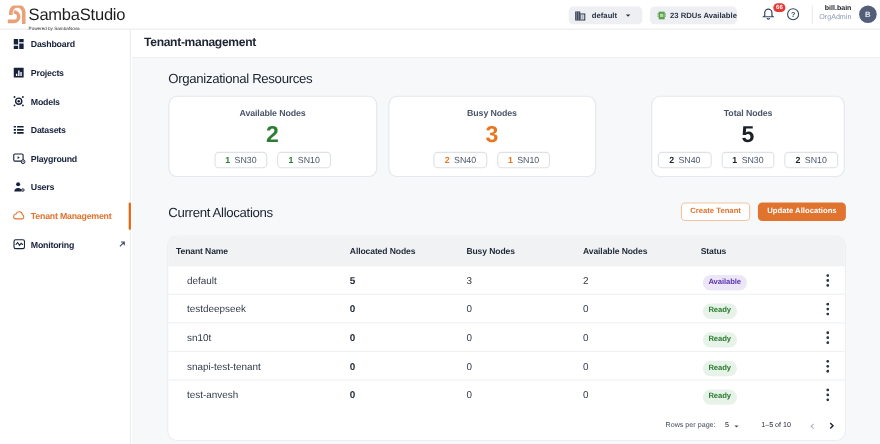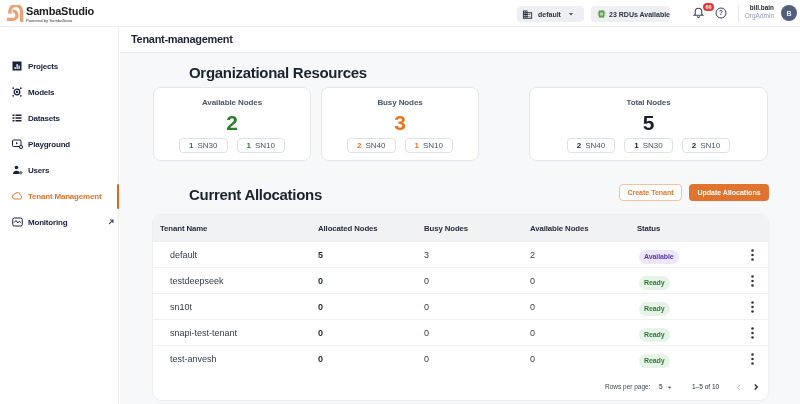--- a/index.html
+++ b/index.html
@@ -1,42 +1,42 @@
 <!DOCTYPE html>
 <html><head>
 <meta charset="utf-8">
 <style>
 * { margin:0; padding:0; box-sizing:border-box; }
 html,body { width:800px; height:404px; font-family:"Liberation Sans", sans-serif; background:#fff; overflow:hidden; }
 .topbar { position:absolute; left:0; top:0; width:800px; height:27px; background:#fff; border-bottom:1px solid #e9ebee; z-index:5; }
 .logo { position:absolute; left:7px; top:5px; }
 .logotext { position:absolute; left:26px; top:5px; }
-.logotext .name { font-size:11px; font-weight:700; color:#1d1d1f; letter-spacing:-0.2px; }
+.logotext .name { font-size:15px; font-weight:400; color:#1d1d1f; letter-spacing:-0.2px; }
 .logotext .sub { font-size:4.2px; color:#3a3a3c; margin-top:1px; }
 .hbtn { position:absolute; top:6px; height:16px; background:#edeff2; border-radius:4px; display:flex; align-items:center; font-size:7px; font-weight:700; color:#2a3445; white-space:nowrap; }
 .bell { position:absolute; left:692px; top:5px; }
 .badge { position:absolute; left:703px; top:3px; background:#e53935; color:#fff; font-size:5.5px; font-weight:700; padding:1px 2.5px; border-radius:4px; }
 .help { position:absolute; left:715px; top:7px; }
 .vsep { position:absolute; left:738px; top:5px; width:1px; height:17px; background:#e8eaee; }
 .user { position:absolute; right:26px; top:4px; text-align:right; line-height:1.25; }
 .user .n { font-size:6.4px; font-weight:700; color:#1a2027; }
 .user .r { font-size:6.5px; color:#8d99b8; }
 .avatar { position:absolute; left:781px; top:5px; width:16px; height:16px; border-radius:50%; background:#535f78; color:#e8eaf0; font-size:7px; font-weight:700; display:flex; align-items:center; justify-content:center; }
 .sidebar { position:absolute; left:0; top:27px; width:119px; height:377px; background:#fff; border-right:1px solid #e9ebee; z-index:4; }
 .sitem { position:absolute; left:0; width:119px; height:26px; display:flex; align-items:center; }
 .sitem svg { position:absolute; left:11px; }
 .sitem .t { position:absolute; left:28px; font-size:8px; font-weight:700; color:#16213a; letter-spacing:-0.2px; }
 .sitem.active .t { color:#e1742f; }
 .selbar { position:absolute; left:116.5px; top:157px; width:2px; height:25px; background:#e8640a; border-radius:2px; }
 .titlebar { position:absolute; left:120px; top:27px; width:680px; height:26px; background:#fff; border-bottom:1px solid #e9ebee; }
 .titlebar .t { position:absolute; left:11px; top:5.5px; font-size:11px; font-weight:700; color:#1d2433; letter-spacing:-0.3px; }
 .content { position:absolute; left:120px; top:53px; width:680px; height:351px; background:#f7f8f9; }
-.h2 { position:absolute; font-size:15px; font-weight:700; color:#1a2330; letter-spacing:-0.3px;margin-left:36px; }
+.h2 { position:absolute; font-size:12px; font-weight:400; color:#1a2330; letter-spacing:-0.3px; }
 .cards { position:absolute; left:33px; top:34px; width:615px; display:flex; gap:10px; }
-.card:nth-child(3) { flex:none; width:239px;margin-left:40px; }
+.card:nth-child(3) { flex:none; width:176px;margin-left:40px; }
 .card { flex:1; height:74px; background:#fff; border:1px solid #e4e7ec; border-radius:8px; text-align:center; padding-top:10px; }
 .card .lbl { font-size:8px; font-weight:700; color:#4a5568; letter-spacing:-0.1px; }
 .card .num { font-size:21px; font-weight:700; margin-top:4.5px; line-height:1.05; }
 .chiprow { display:flex; justify-content:center; gap:9px; margin-top:4.5px; }
 .chip { height:15px; border:1px solid #dde1e8; border-radius:4px; background:#fff; display:flex; align-items:center; padding:0 9px; font-size:8px; gap:4px; }
 .chip .v { font-weight:700; }
 .chip .l { color:#475467; font-weight:500; }
 .green { color:#2e7d32; }
 .orange { color:#e8761e; }
 .dark { color:#1a2027; }
@@ -104,20 +104,26 @@
     </svg>
   <div class="vsep"></div>
   <div class="user">
       <div class="n">bill.bain</div>
       <div class="r">OrgAdmin</div>
     </div>
   <div class="avatar">B</div>
 </div>
 
 <div class="sidebar">
+  <div class="sitem" style="top:0px;">
+    <svg width="12" height="12" viewBox="0 0 24 24" fill="#16213a">
+        <path d="M3 3h8v10H3zM3 15h8v6H3zM13 3h8v6h-8zM13 11h8v10h-8z"></path>
+      </svg>
+    <span class="t">Dashboard</span>
+  </div>
   <div class="sitem" style="top:26px;">
     <svg width="12" height="12" viewBox="0 0 24 24" fill="#16213a">
         <path d="M3 3h18v18H3V3zm4 11h2.5v4H7v-4zm4-6h2.5v10H11V8zm4 3h2.5v7H15v-7z" fill-rule="evenodd"></path>
       </svg>
     <span class="t">Projects</span>
   </div>
   <div class="sitem" style="top:52px;padding-left:12px;">
     <svg width="12" height="12" viewBox="0 0 24 24" fill="#16213a">
         <circle cx="12" cy="12" r="5.6" fill="none" stroke="#16213a" stroke-width="2.6"></circle>
         <circle cx="12" cy="12" r="2.3"></circle>

